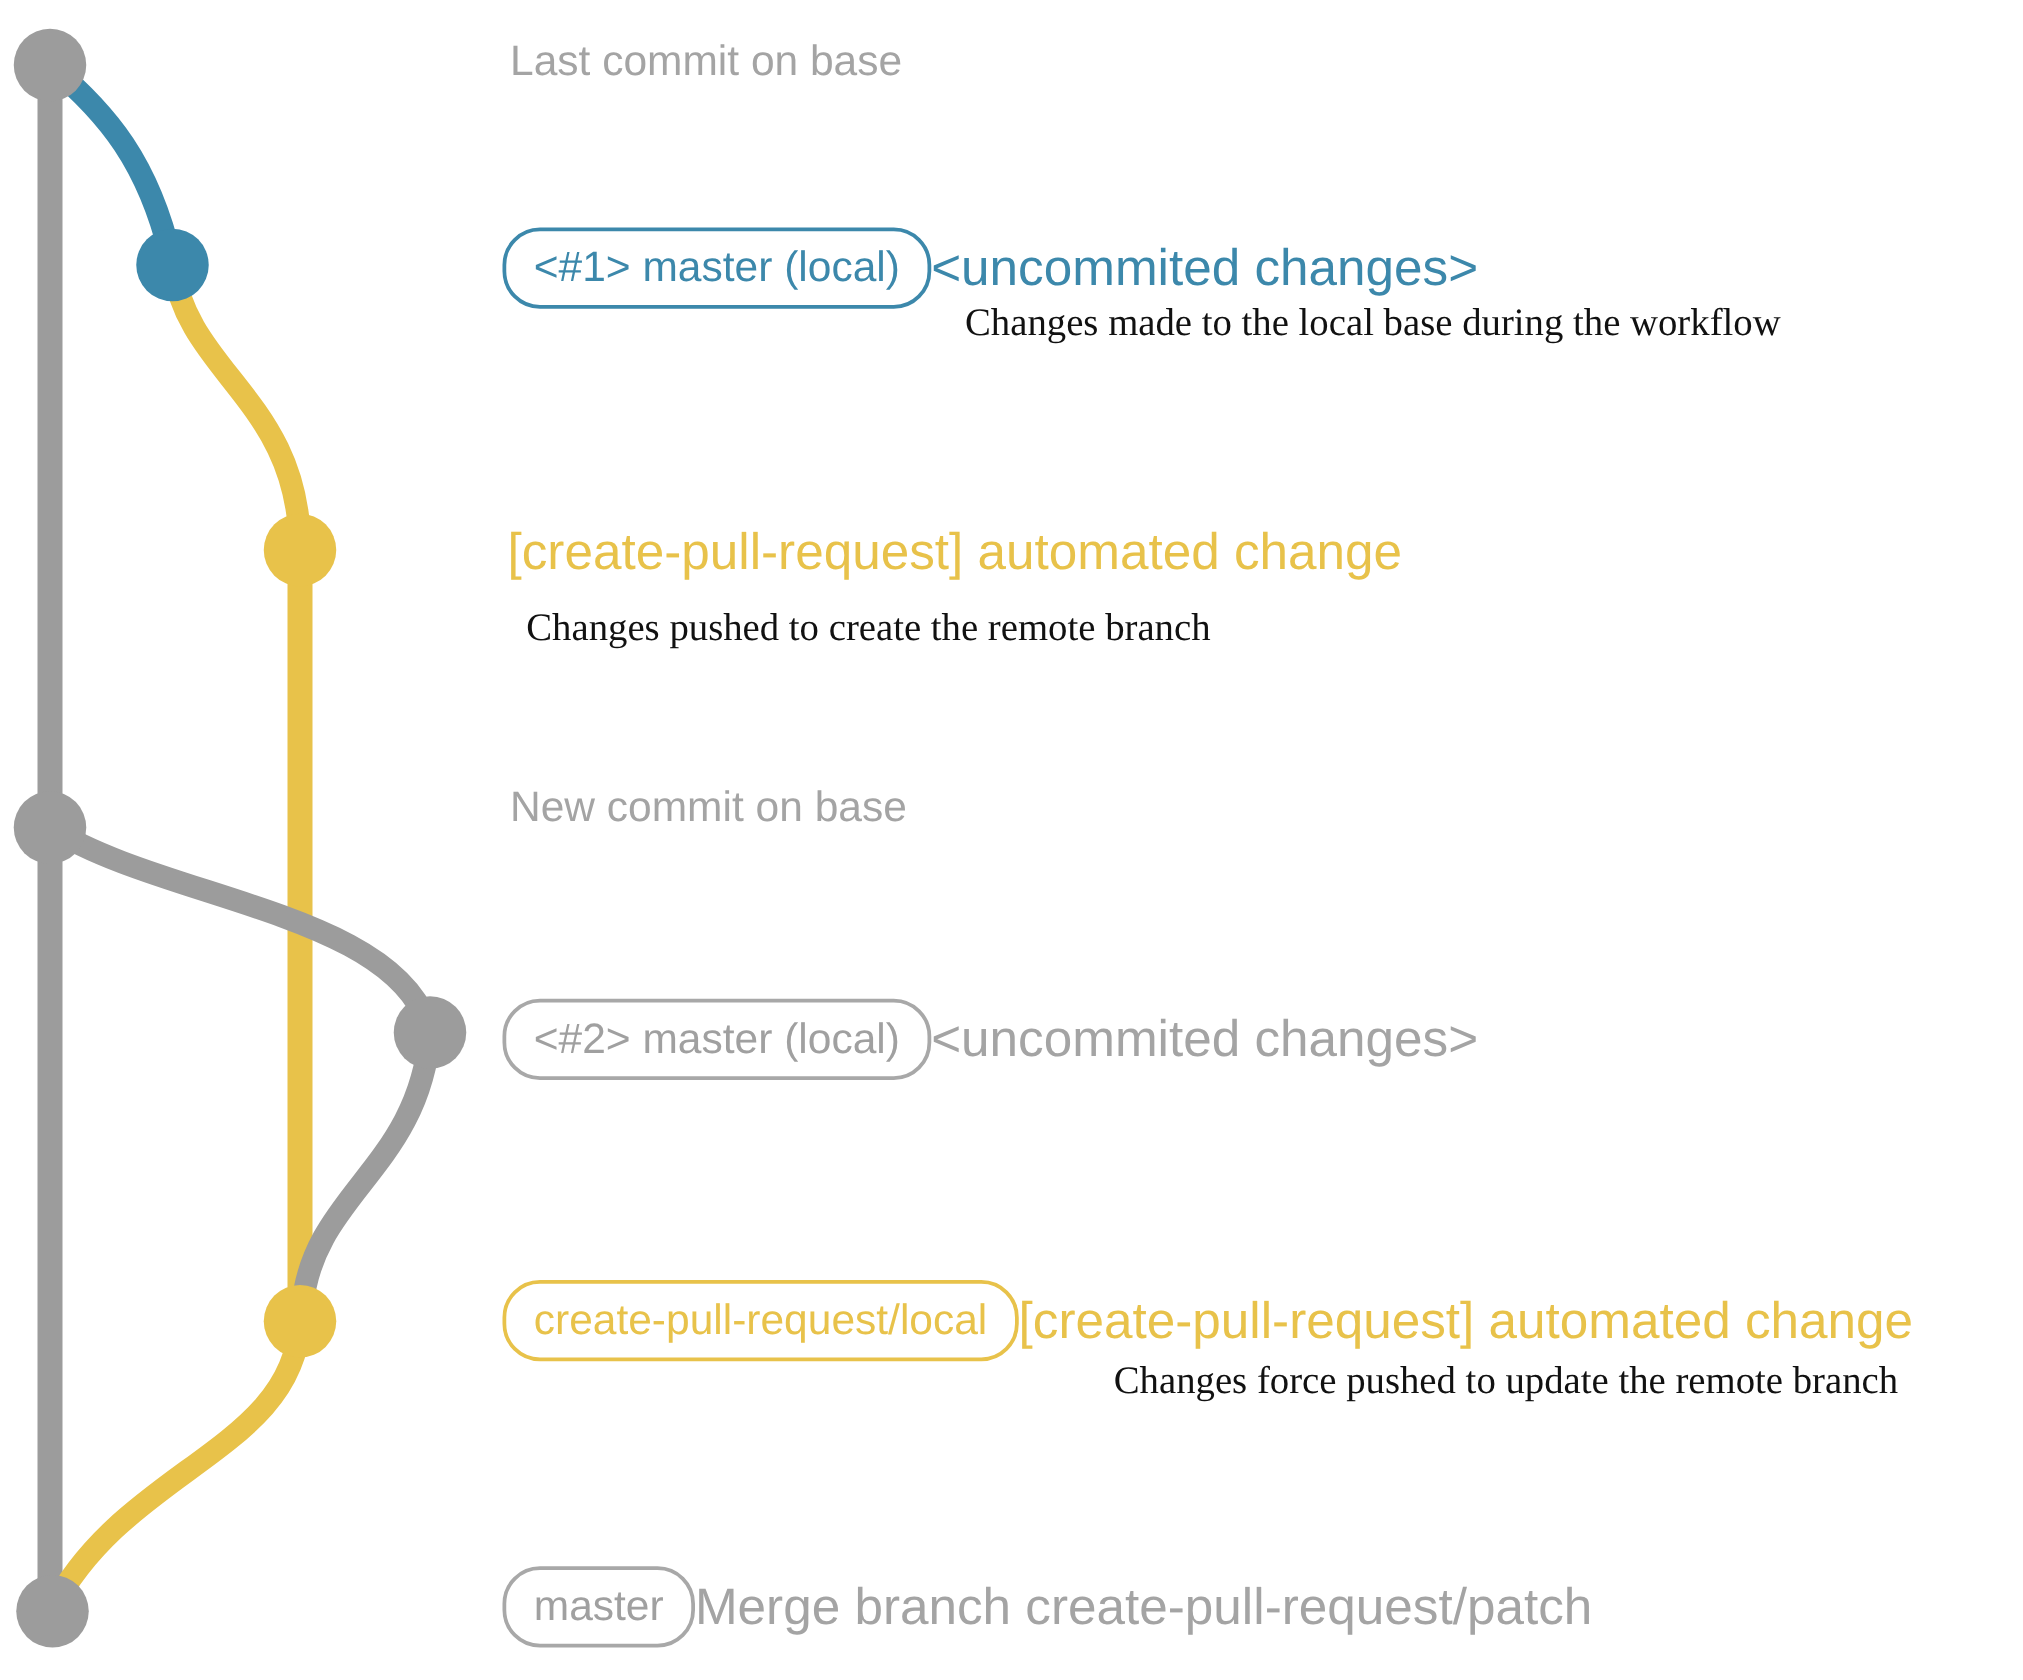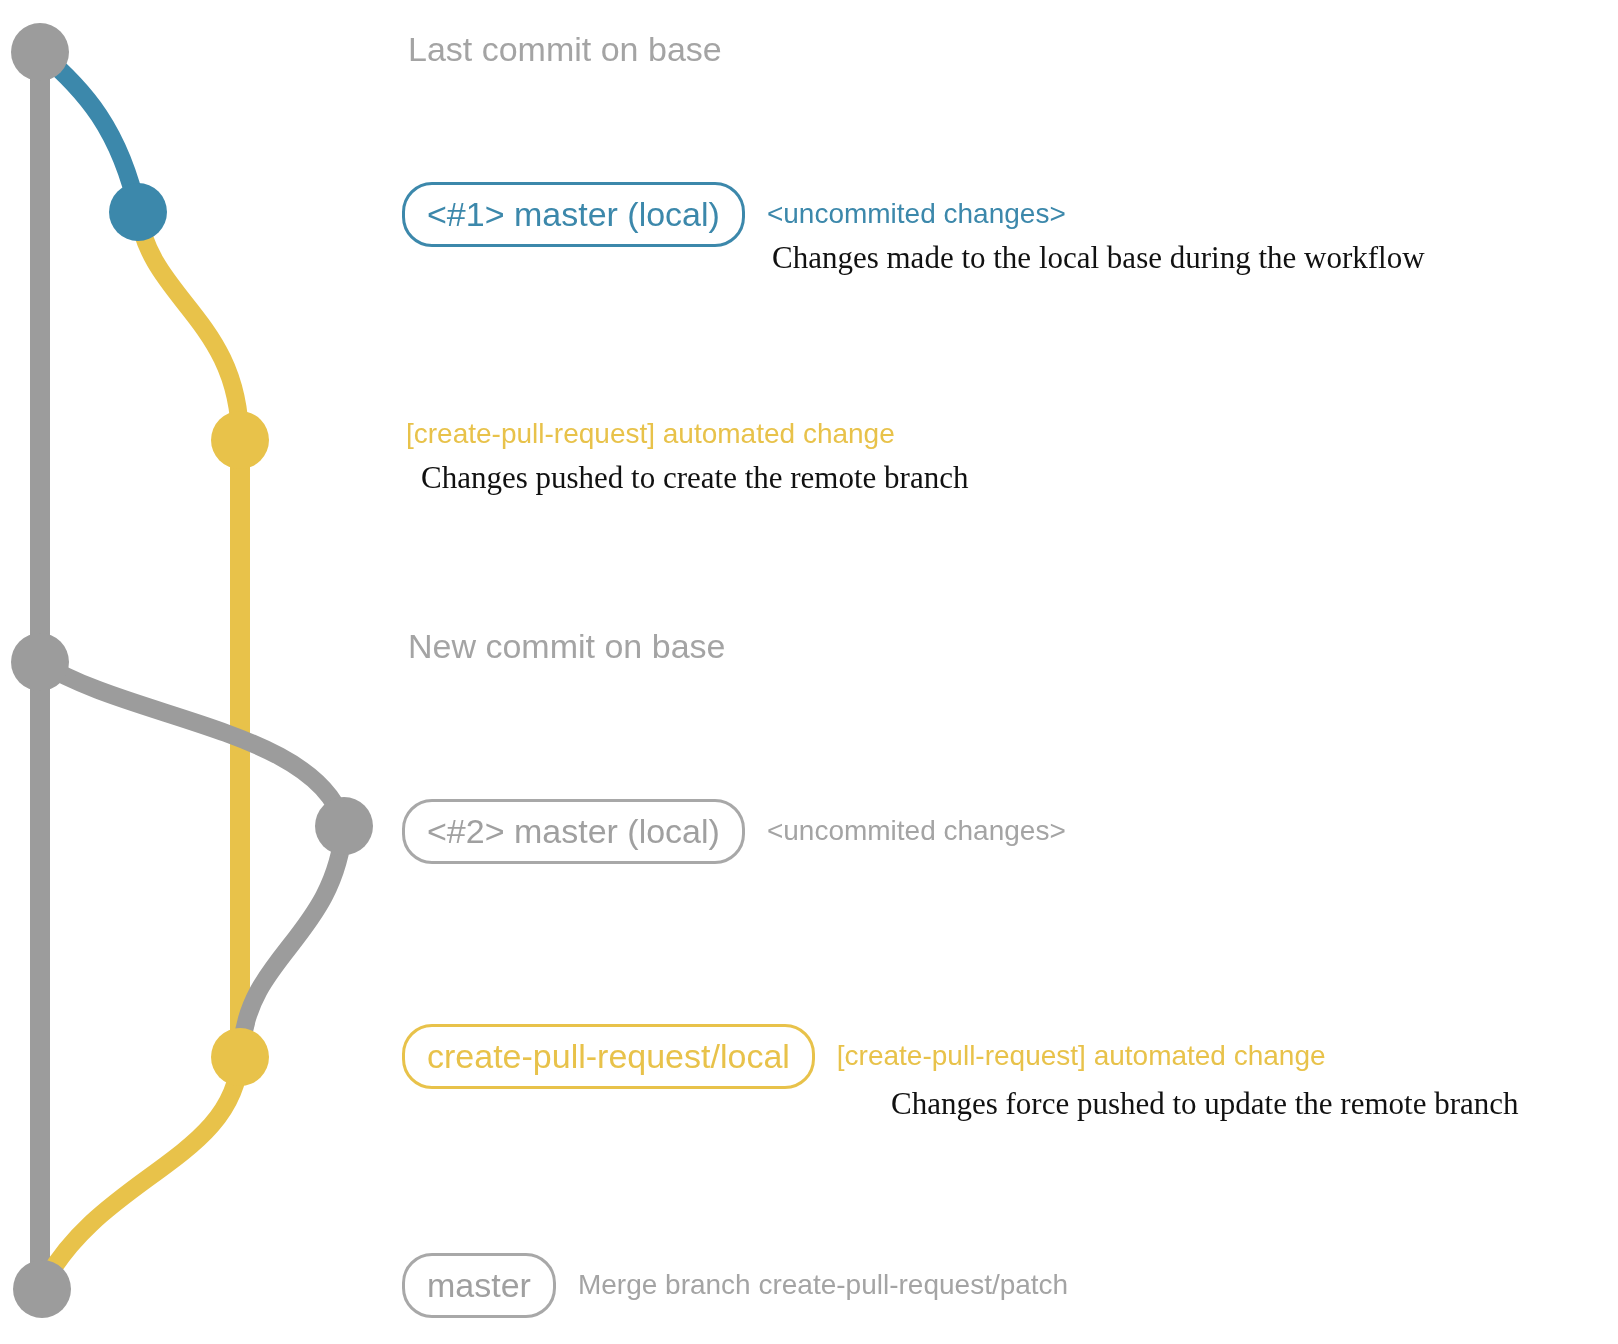--- a/index.html
+++ b/index.html
@@ -24,37 +24,36 @@
   .big-label {
     position: absolute;
     font-size: 34px;
     color: #a4a4a4;
     white-space: nowrap;
   }
   .row {
     position: absolute;
     display: flex;
     align-items: center;
-    gap: 22px;
     white-space: nowrap;
   }
   .badge {
     display: inline-block;
     padding: 8px 22px;
     border: 3px solid;
     border-radius: 30px;
     font-size: 34px;
     line-height: 1.25;
     background: #ffffff;
     white-space: nowrap;
   }
   .badge.blue   { color: #3c88ab; border-color: #3c88ab; }
   .badge.gray   { color: #a0a0a0; border-color: #a8a8a8; text-align: right; }
   .badge.yellow { color: #e8c24a; border-color: #e8c24a; }
-  .msg { font-size: 28px; white-space: nowrap; }
+  .msg { font-size: 41px; white-space: nowrap; }
   .msg.blue   { color: #3c88ab; }
   .msg.gray   { color: #a4a4a4; }
   .msg.yellow { color: #e8c24a; }
   .note {
     position: absolute;
     font-family: "Liberation Serif", serif;
     font-size: 31px;
     color: #111111;
     white-space: nowrap;
   }
@@ -88,21 +87,21 @@
 
   <div class="row" style="left:402px; top:182px;">
     <span class="badge blue">&lt;#1&gt; master (local)</span>
     <span class="msg blue">&lt;uncommited changes&gt;</span>
   </div>
   <div class="note" style="left:772px; top:240px;">Changes made to the local base during the workflow</div>
 
   <div class="row" style="left:406px; top:418px;">
     <span class="msg yellow">[create-pull-request] automated change</span>
   </div>
-  <div class="note" style="left:421px; top:460px;text-align:center;">Changes pushed to create the remote branch</div>
+  <div class="note" style="left:421px; top:484px;text-align:center;">Changes pushed to create the remote branch</div>
 
   <div class="big-label" style="left:408px; top:627px;">New commit on base</div>
 
   <div class="row" style="left:402px; top:799px;">
     <span class="badge gray">&lt;#2&gt; master (local)</span>
     <span class="msg gray">&lt;uncommited changes&gt;</span>
   </div>
 
   <div class="row" style="left:402px; top:1024px;">
     <span class="badge yellow">create-pull-request/local</span>

